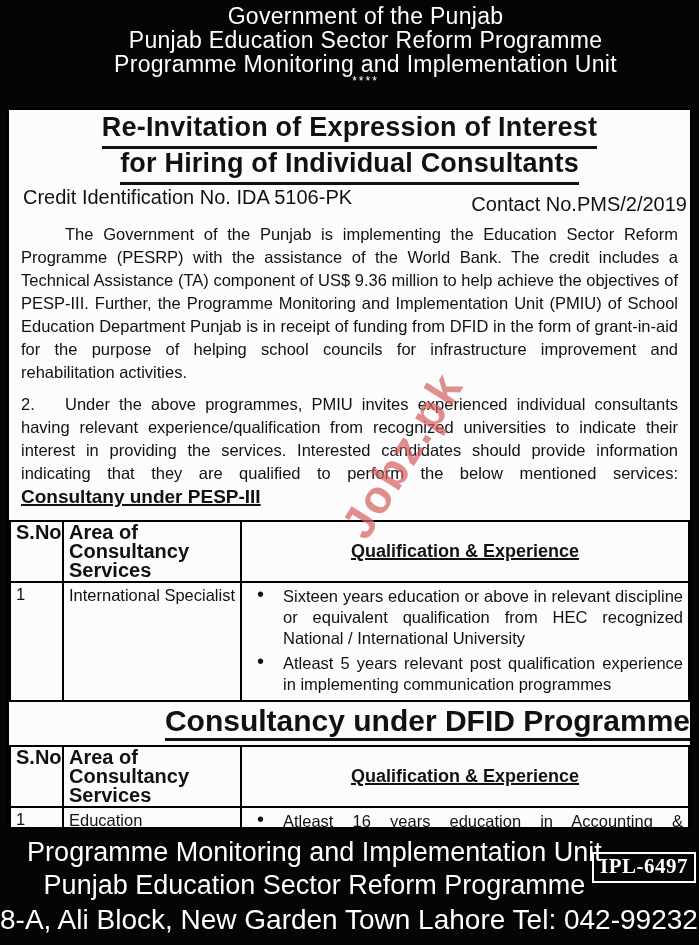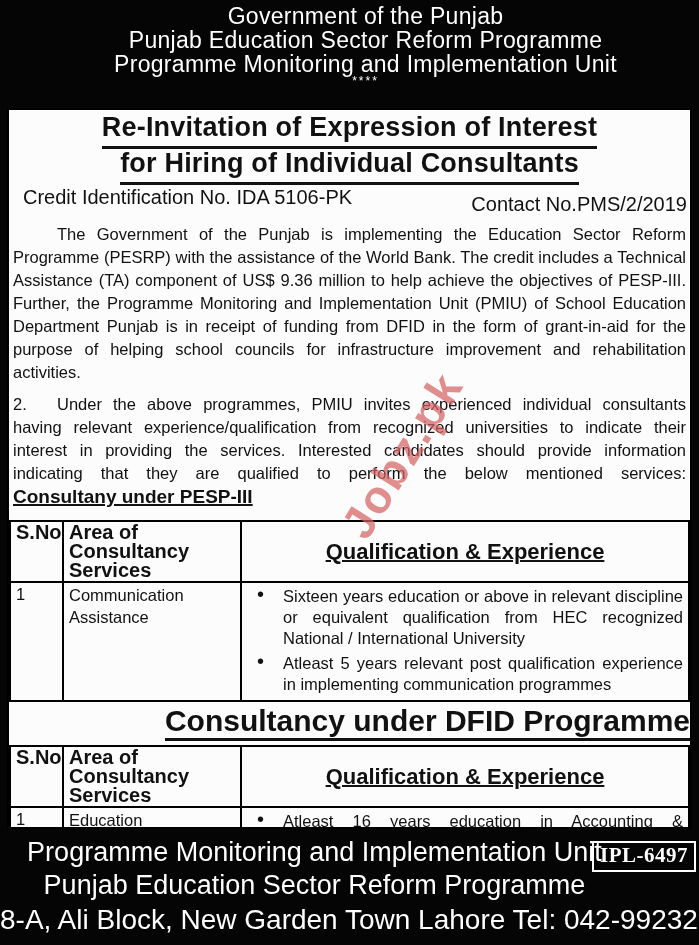--- a/index.html
+++ b/index.html
@@ -17,51 +17,51 @@
   .header-banner .stars { display:block; font-size:12px; line-height:11px; letter-spacing:2px; }
   
   .content { position:absolute; top:108px; left:7px; width:685px; height:721px;
     background:#fcfcfc; border:2px solid #000; overflow:hidden; }
   .notice-title { text-align:center; font-weight:bold; font-size:27px; line-height:29px;
     margin-top:3px; letter-spacing:0.2px; }
   .notice-title .u { border-bottom:3px solid #111; display:inline-block; padding-bottom:4px; }
   .credit-row { display:flex; justify-content:space-between; align-items:flex-start;
     font-size:20px; padding:1px 3px 0 14px; }
   .credit-row .contact { margin-top:7px; }
-  .para { font-size:16.5px; line-height:23px; text-align:justify; margin:0; padding:0 4px; }
+  .para { font-size:16.5px; line-height:23px; text-align:justify; margin:8px; padding:0 4px; }
   .para1 { margin-top:7px; text-indent:44px; }
   .para2 { margin-top:9px; }
   .para2 .pnum { display:inline-block; width:44px; text-indent:0; }
   .inline-heading { font-weight:bold; font-size:19px; text-decoration:underline;
     text-decoration-thickness:2px; white-space:nowrap; }
   
   table { width:100%; border-collapse:collapse; table-layout:fixed; margin-top:11px; }
   table.t2 { margin-top:0; }
   th, td { border:2px solid #000; vertical-align:top; padding:1px 5px; }
   col.c-sno { width:53px; } col.c-area { width:178px; } col.c-qual { width:auto; }
   th { font-size:20px; line-height:19px; text-align:left; }
-  th.qual-th { text-align:center; font-size:22px; vertical-align:middle;margin-top:32px; }
+  th.qual-th { text-align:center; font-size:18px; vertical-align:middle;margin-top:32px; }
   th.qual-th .u { text-decoration:underline; text-decoration-thickness:2px; }
   td { font-size:16.5px; line-height:21px; }
   td.cell-area { line-height:22px; }
   ul.bullets { margin:2px 0 0 0; padding:0; list-style:none; }
   ul.bullets li { position:relative; padding-left:36px; margin-bottom:4px;
     text-align:justify; line-height:21px; }
   ul.bullets li::before { content:"\2022"; position:absolute; left:10px; top:-2px; font-size:20px; }
   .t2 ul.bullets li { margin-bottom:9px; }
   
   .dfid-banner { text-align:right; font-weight:bold; font-size:30px; line-height:34px;
     padding:2px 0 4px 0; }
   .dfid-banner .u { border-bottom:3px solid #111; display:inline-block; }
   
   .footer-banner { position:absolute; left:0; bottom:0; width:699px; height:116px;
     color:#fff; }
   .fb-lines { text-align:center; padding:7px 80px 0 10px; }
   .fb-lines .fline { display:block; font-size:27px; line-height:33px; }
-  .ipl-box { position:absolute; top:12px; right:3px; border:2px solid #fff;
+  .ipl-box { position:absolute; top:23px; right:3px; border:2px solid #fff;
     padding:0 6px 2px 6px; font-family:"Liberation Serif", serif; font-weight:bold;
     font-size:21px; letter-spacing:0.5px; }
   .fb-address { text-align:center; font-size:28px; line-height:32px; margin-top:2px;
     white-space:nowrap; }
   
   .watermark { position:absolute; left:268px; top:318px; width:250px; text-align:center;
     transform:rotate(-58deg); font-size:46px; font-weight:bold; letter-spacing:2px;
     color:rgba(214,98,98,0.72); pointer-events:none; z-index:5; }
 </style>
 </head>
@@ -99,21 +99,21 @@
           <col class="c-qual">
         </colgroup>
       <tbody>
           <tr>
         <th>S.No</th>
         <th>Area of Consultancy Services</th>
         <th class="qual-th"><span class="u">Qualification &amp; Experience</span></th>
       </tr>
       <tr>
         <td>1</td>
-        <td class="cell-area">Communication Assistance</td>
+        <td class="cell-area">International Specialist</td>
         <td>
           <ul class="bullets">
             <li>Sixteen years education or above in relevant discipline or equivalent qualification from HEC recognized National / International University</li>
             <li>Atleast 5 years relevant post qualification experience in implementing communication programmes</li>
           </ul>
         </td>
       </tr>
     </tbody>
       </table>
 

